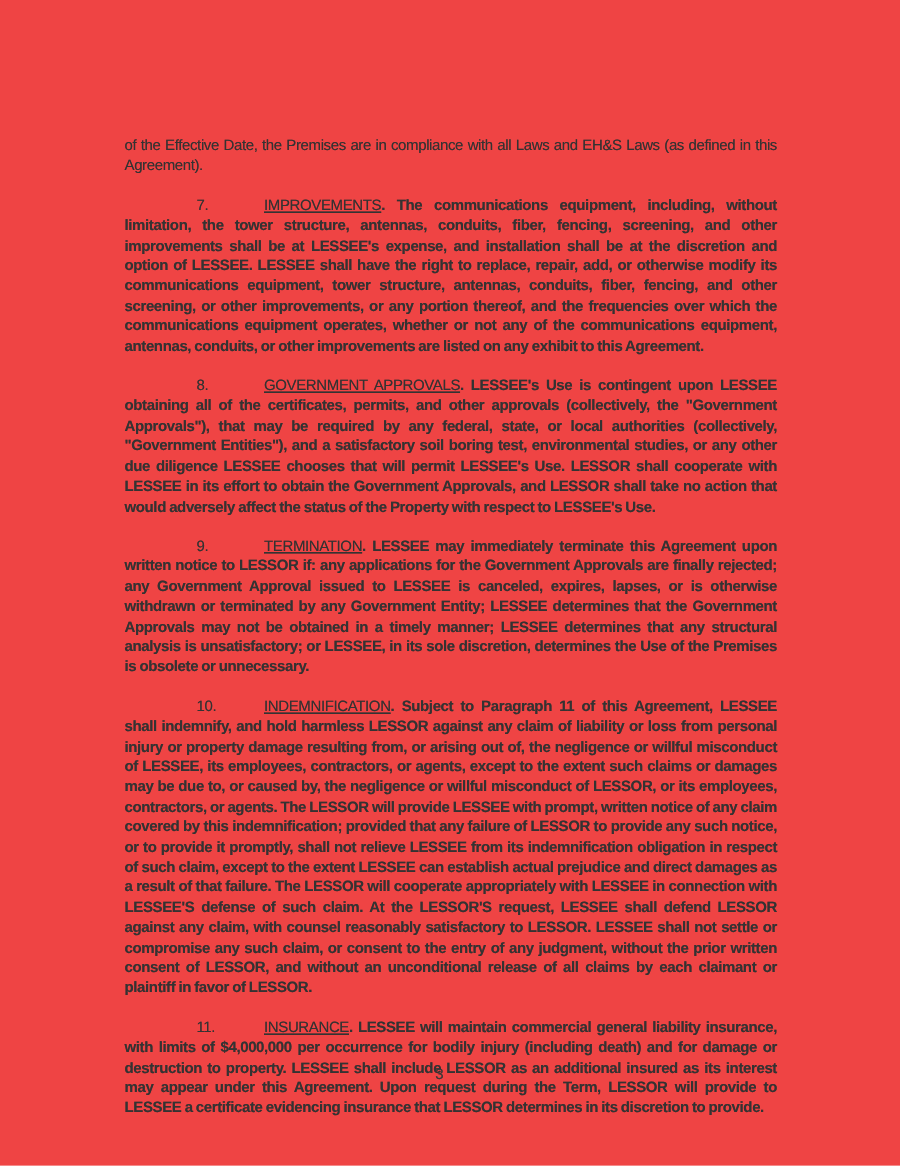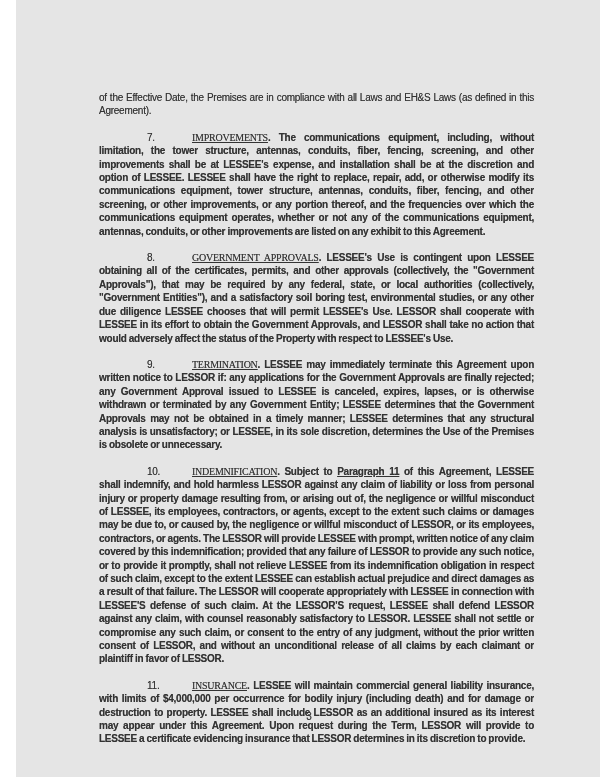--- a/index.html
+++ b/index.html
@@ -10,22 +10,21 @@
   body {
     width: 600px;
     height: 777px;
     position: relative;
     overflow: hidden;
     font-family: "Liberation Sans", "DejaVu Sans", sans-serif;
   }
   .page {
     position: absolute;
     inset: 0;
-    background: #e5e5e5;
-    margin-left: 16px;
+    background: #ef4444;
   }
   .content {
     position: absolute;
     left: 83px;
     top: 91px;
     width: 435px;
     font-size: 10px;
     line-height: 13.4px;
     letter-spacing: -0.25px;
     word-spacing: -0.4px;
@@ -37,25 +36,24 @@
     margin: 0 0 13px 0;
     padding: 0;
   }
   .num {
     display: inline-block;
     margin-left: 48px;
     min-width: 45px;
   }
   .heading {
     text-decoration: underline;
-    font-family: Liberation Serif, serif;
   }
   .seg-normal { font-weight: bold; }
   .seg-bold { font-weight: 700; }
-  .seg-bold-underline { font-weight: 700; text-decoration: underline; }
+  .seg-bold-underline { font-weight: 700; }
   .page-number {
     position: absolute;
     left: 0;
     top: 711px;
     width: 586px;
     text-align: center;
     font-size: 10px;
     color: #3a3a3a;
     text-shadow: 0 0 0.4px rgba(40,40,40,0.55);
   }

